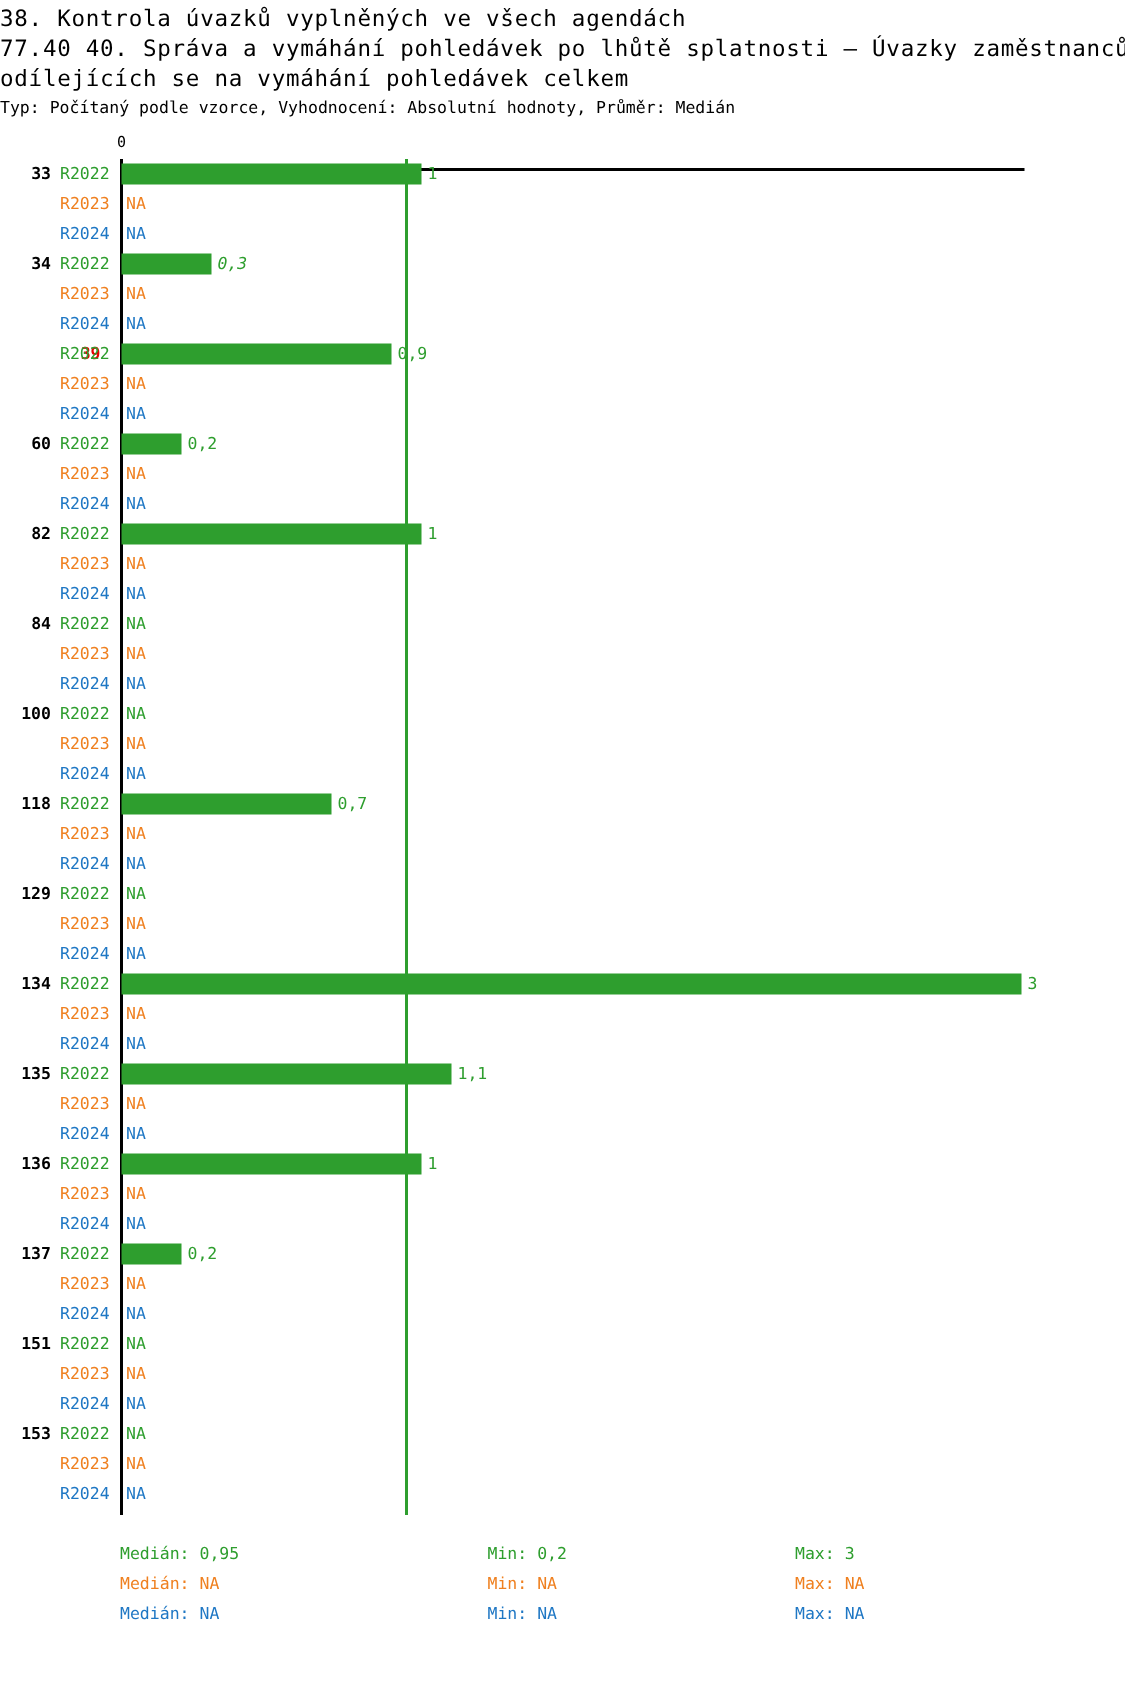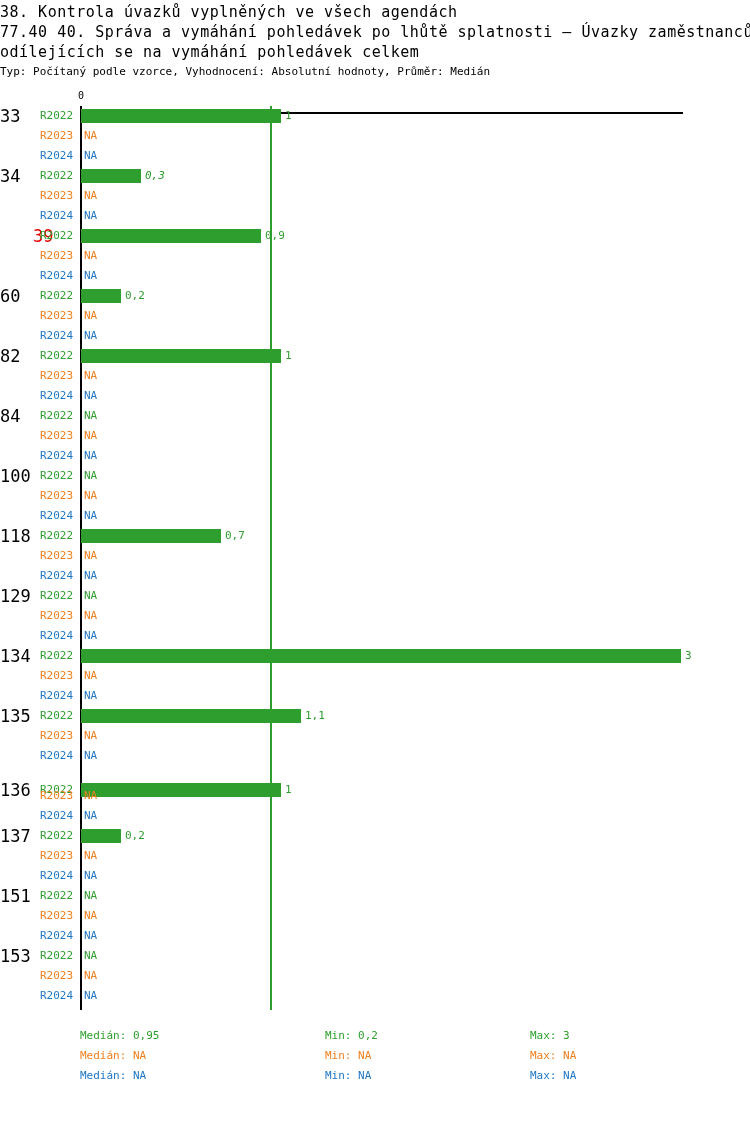--- a/index.html
+++ b/index.html
@@ -49,22 +49,23 @@
   .median-line{
     position:absolute;
     width:2px;
     background:#2e9e2e;
   }
 
   .row{position:absolute;left:0;height:20px;width:750px;}
   .grp-label{
     position:absolute;
     left:0;width:34px;
-    font-size:17px;
-    font-weight:normal;
+    text-align:right;
+    font-size:11px;
+    font-weight:bold;
     line-height:20px;
   }
   .grp-label.normal{color:#000000;}
   .grp-label.alert{color:#e60000;padding-left:33px;}
 
   .per-label{
     position:absolute;
     left:40px;width:38px;
     text-align:left;
     font-size:11px;
@@ -265,21 +266,21 @@
         <div class="val c2022" style="left: 305px;">1,1</div>
       </div>
       <div class="row" style="top: 638px;">
         <div class="per-label c2023">R2023</div>
         <div class="val c2023" style="left: 84px;">NA</div>
       </div>
       <div class="row" style="top: 658px;">
         <div class="per-label c2024">R2024</div>
         <div class="val c2024" style="left: 84px;">NA</div>
       </div>
-      <div class="row" style="top: 678px; margin-top: 14px;">
+      <div class="row" style="top: 678px;">
         <div class="grp-label normal">136</div>
         <div class="per-label c2022">R2022</div>
         <div class="bar b2022" style="left: 81px; width: 200px;"></div>
         <div class="val c2022" style="left: 285px;">1</div>
       </div>
       <div class="row" style="top: 698px;">
         <div class="per-label c2023">R2023</div>
         <div class="val c2023" style="left: 84px;">NA</div>
       </div>
       <div class="row" style="top: 718px;">

